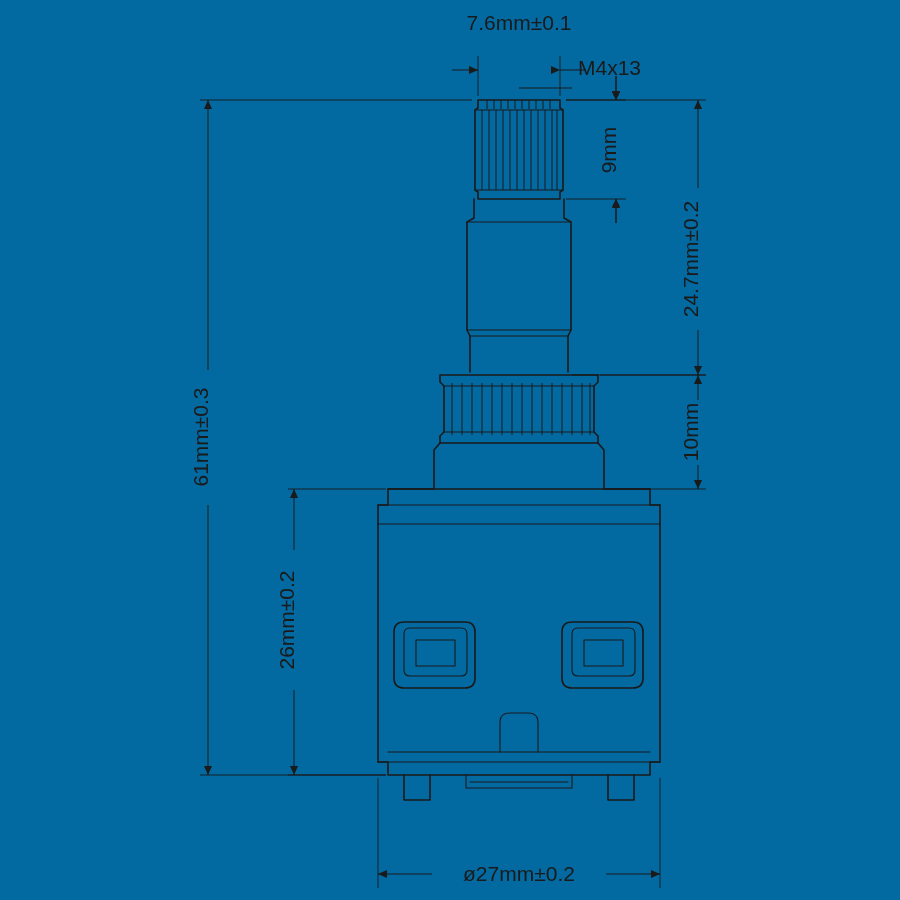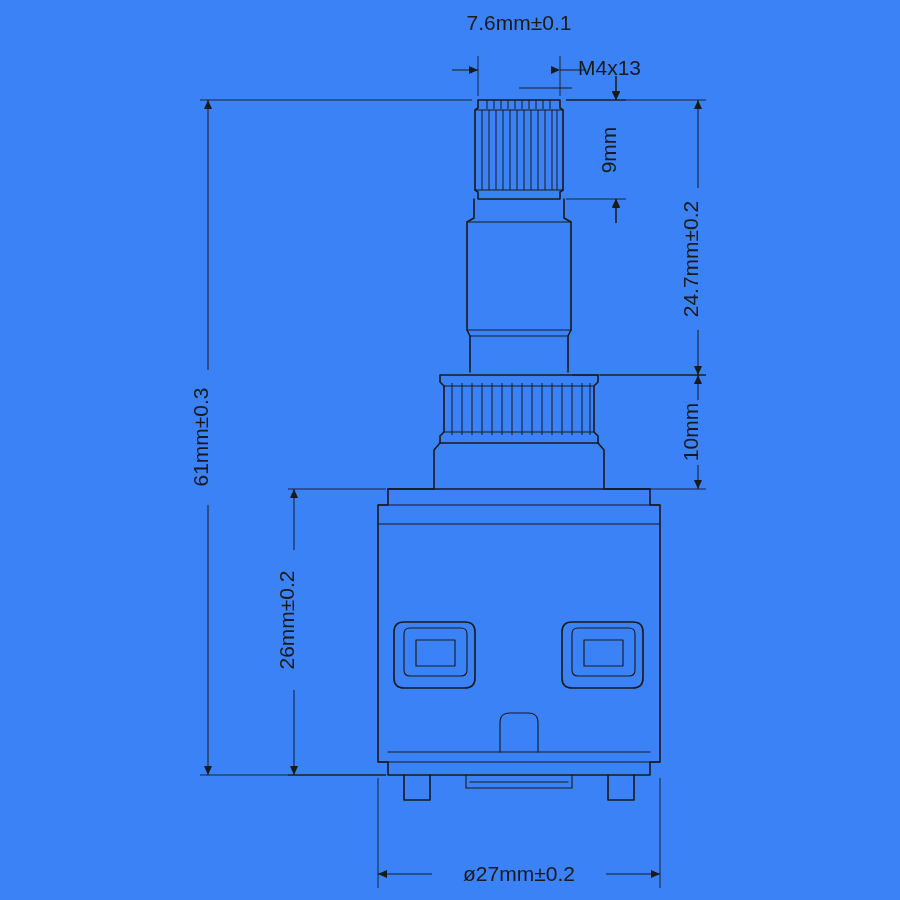--- a/index.html
+++ b/index.html
@@ -7,21 +7,21 @@
     padding: 0;
     background: #ffffff;
   }
   body {
     font-family: "Liberation Sans", sans-serif;
   }
   #stage {
     position: relative;
     width: 900px;
     height: 900px;
-    background: #3b82f6;
+    background: #0369a1;
     overflow: hidden;
   }
   #stage svg {
     position: absolute;
     top: 0;
     left: 0;
     width: 900px;
     height: 900px;
   }
   .dim-text {

